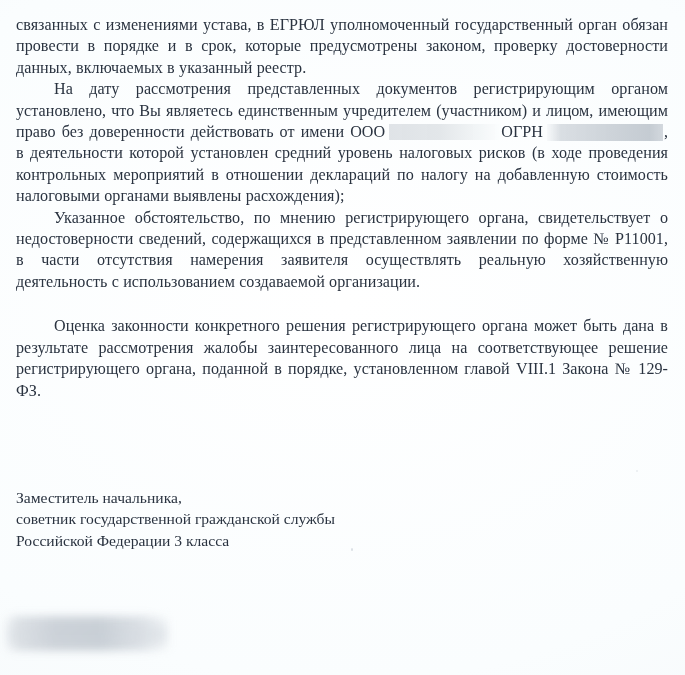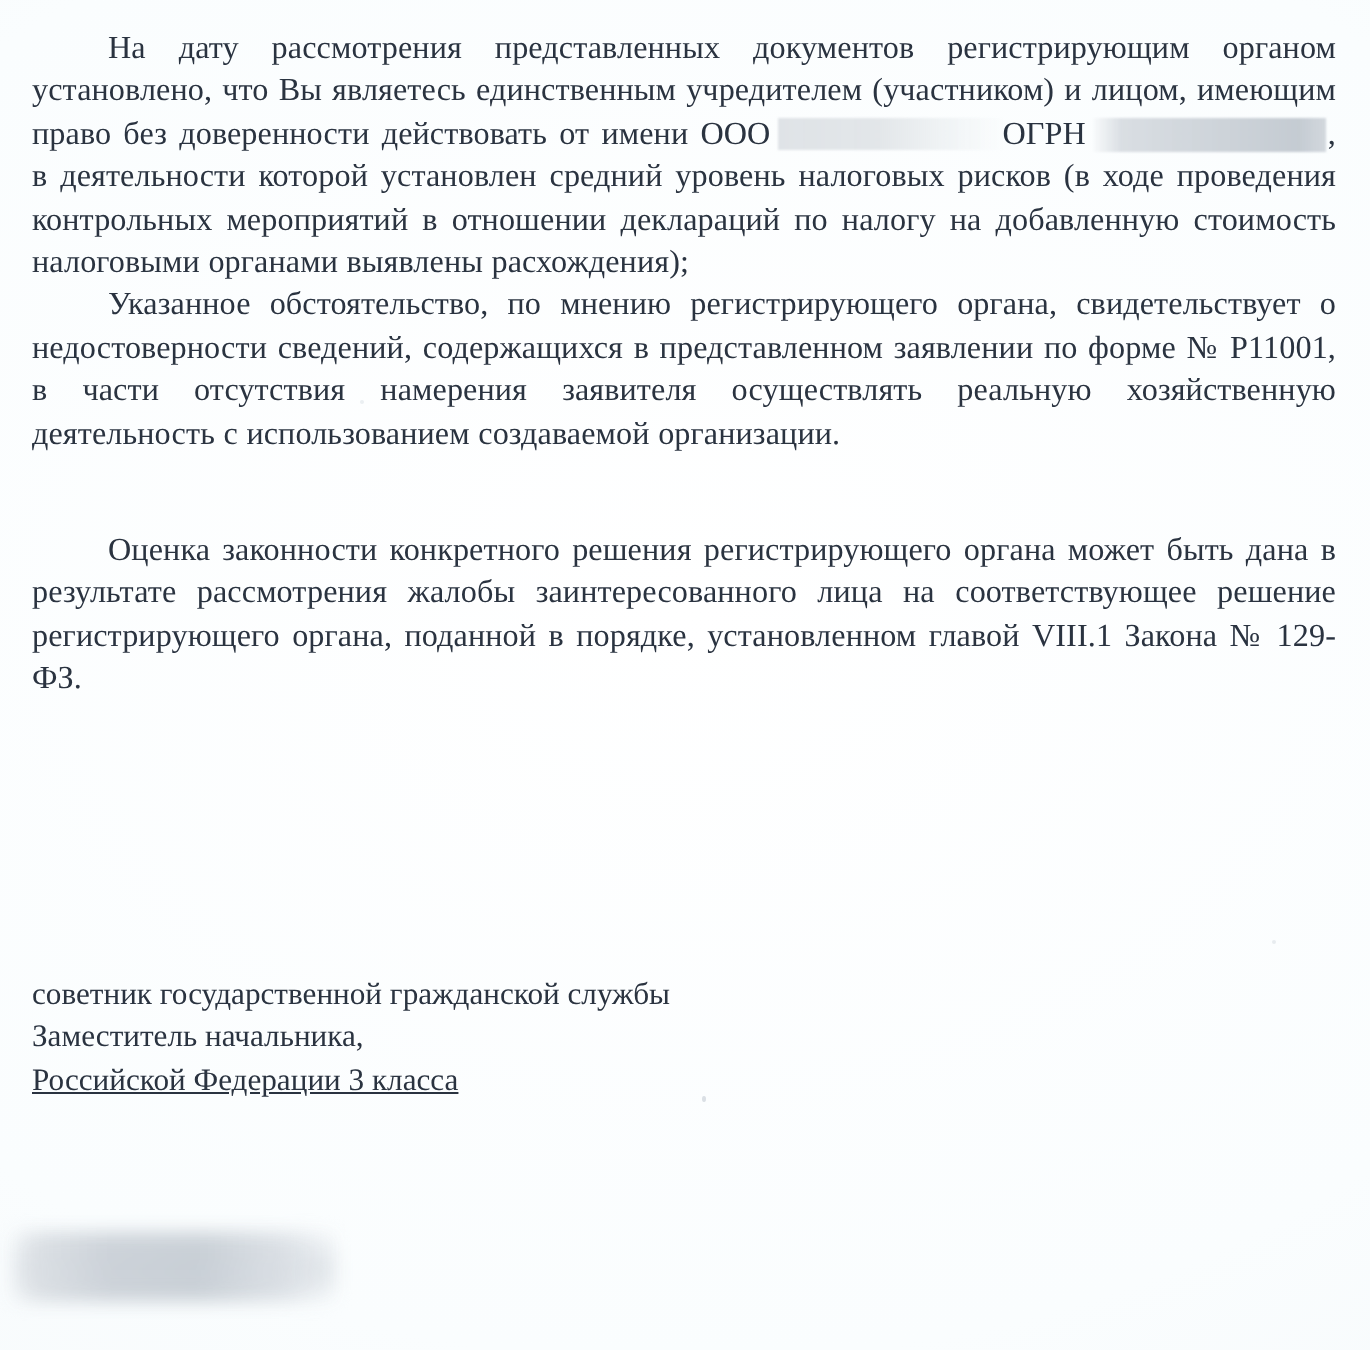--- a/index.html
+++ b/index.html
@@ -47,21 +47,21 @@
     line-height: 21.4px;
     text-align: justify;
     text-justify: inter-word;
     letter-spacing: 0.05px;
     word-spacing: 0.2px;
   }
   p.para.indent {
     text-indent: 38px;
   }
   p.para.gap-before {
-    margin-top: 37px;
+    margin-top: 23px;
   }
 
   
   .redact {
     display: inline-block;
     vertical-align: middle;
     position: relative;
     top: -1px;
   }
   .redact-ooo {
@@ -97,21 +97,20 @@
     font-size: 15.6px;
     line-height: 21.3px;
   }
   .sig-line {
     white-space: nowrap;
   }
   .sig-row {
     display: flex;
     align-items: flex-end;
     justify-content: space-between;
-    text-decoration: underline;
   }
   .sig-name {
     font-size: 16.2px;
     padding-right: 0px;
     white-space: nowrap;
   }
 
   
   .redact-footer {
     position: absolute;
@@ -150,38 +149,41 @@
 <div class="page"></div>
 
 <div class="page-inner">
 
   <div class="speck" style="left:351px; top:548px; width:2px; height:3px;"></div>
   <div class="speck" style="left:636px; top:470px; width:2px; height:2px; opacity:.3;"></div>
   <div class="speck" style="left:180px; top:200px; width:2px; height:2px; opacity:.25;"></div>
 
   <div class="body-block">
 
+    <p class="para">
+      <span>связанных с изменениями устава, в ЕГРЮЛ уполномоченный государственный орган обязан провести в порядке и в срок, которые предусмотрены законом, проверку достоверности данных, включаемых в указанный реестр.</span>
+    </p>
 
     <p class="para indent">
       <span>На дату рассмотрения представленных документов регистрирующим органом установлено, что Вы являетесь единственным учредителем (участником) и лицом, имеющим право без доверенности действовать от имени ООО</span><span class="redact redact-ooo"></span><span>ОГРН</span><span class="redact redact-ogrn"></span><span>, в деятельности которой установлен средний уровень налоговых рисков (в ходе проведения контрольных мероприятий в отношении деклараций по налогу на добавленную стоимость налоговыми органами выявлены расхождения);</span>
     </p>
 
     <p class="para indent">
       <span>Указанное обстоятельство, по мнению регистрирующего органа, свидетельствует о недостоверности сведений, содержащихся в представленном заявлении по форме № Р11001, в части отсутствия намерения заявителя осуществлять реальную хозяйственную деятельность с использованием создаваемой организации.</span>
     </p>
 
     <p class="para indent gap-before">
       <span>Оценка законности конкретного решения регистрирующего органа может быть дана в результате рассмотрения жалобы заинтересованного лица на соответствующее решение регистрирующего органа, поданной в порядке, установленном главой VIII.1 Закона № 129-ФЗ.</span>
     </p>
 
   </div>
 
   <div class="sig-block">
+    <div class="sig-line">Заместитель начальника,</div>
     <div class="sig-line">советник государственной гражданской службы</div>
-    <div class="sig-line">Заместитель начальника,</div>
     <div class="sig-row">
       <span class="sig-line">Российской Федерации 3 класса</span>
     </div>
   </div>
 
   <div class="redact-footer"></div>
 
 </div>
 
 </body></html>

